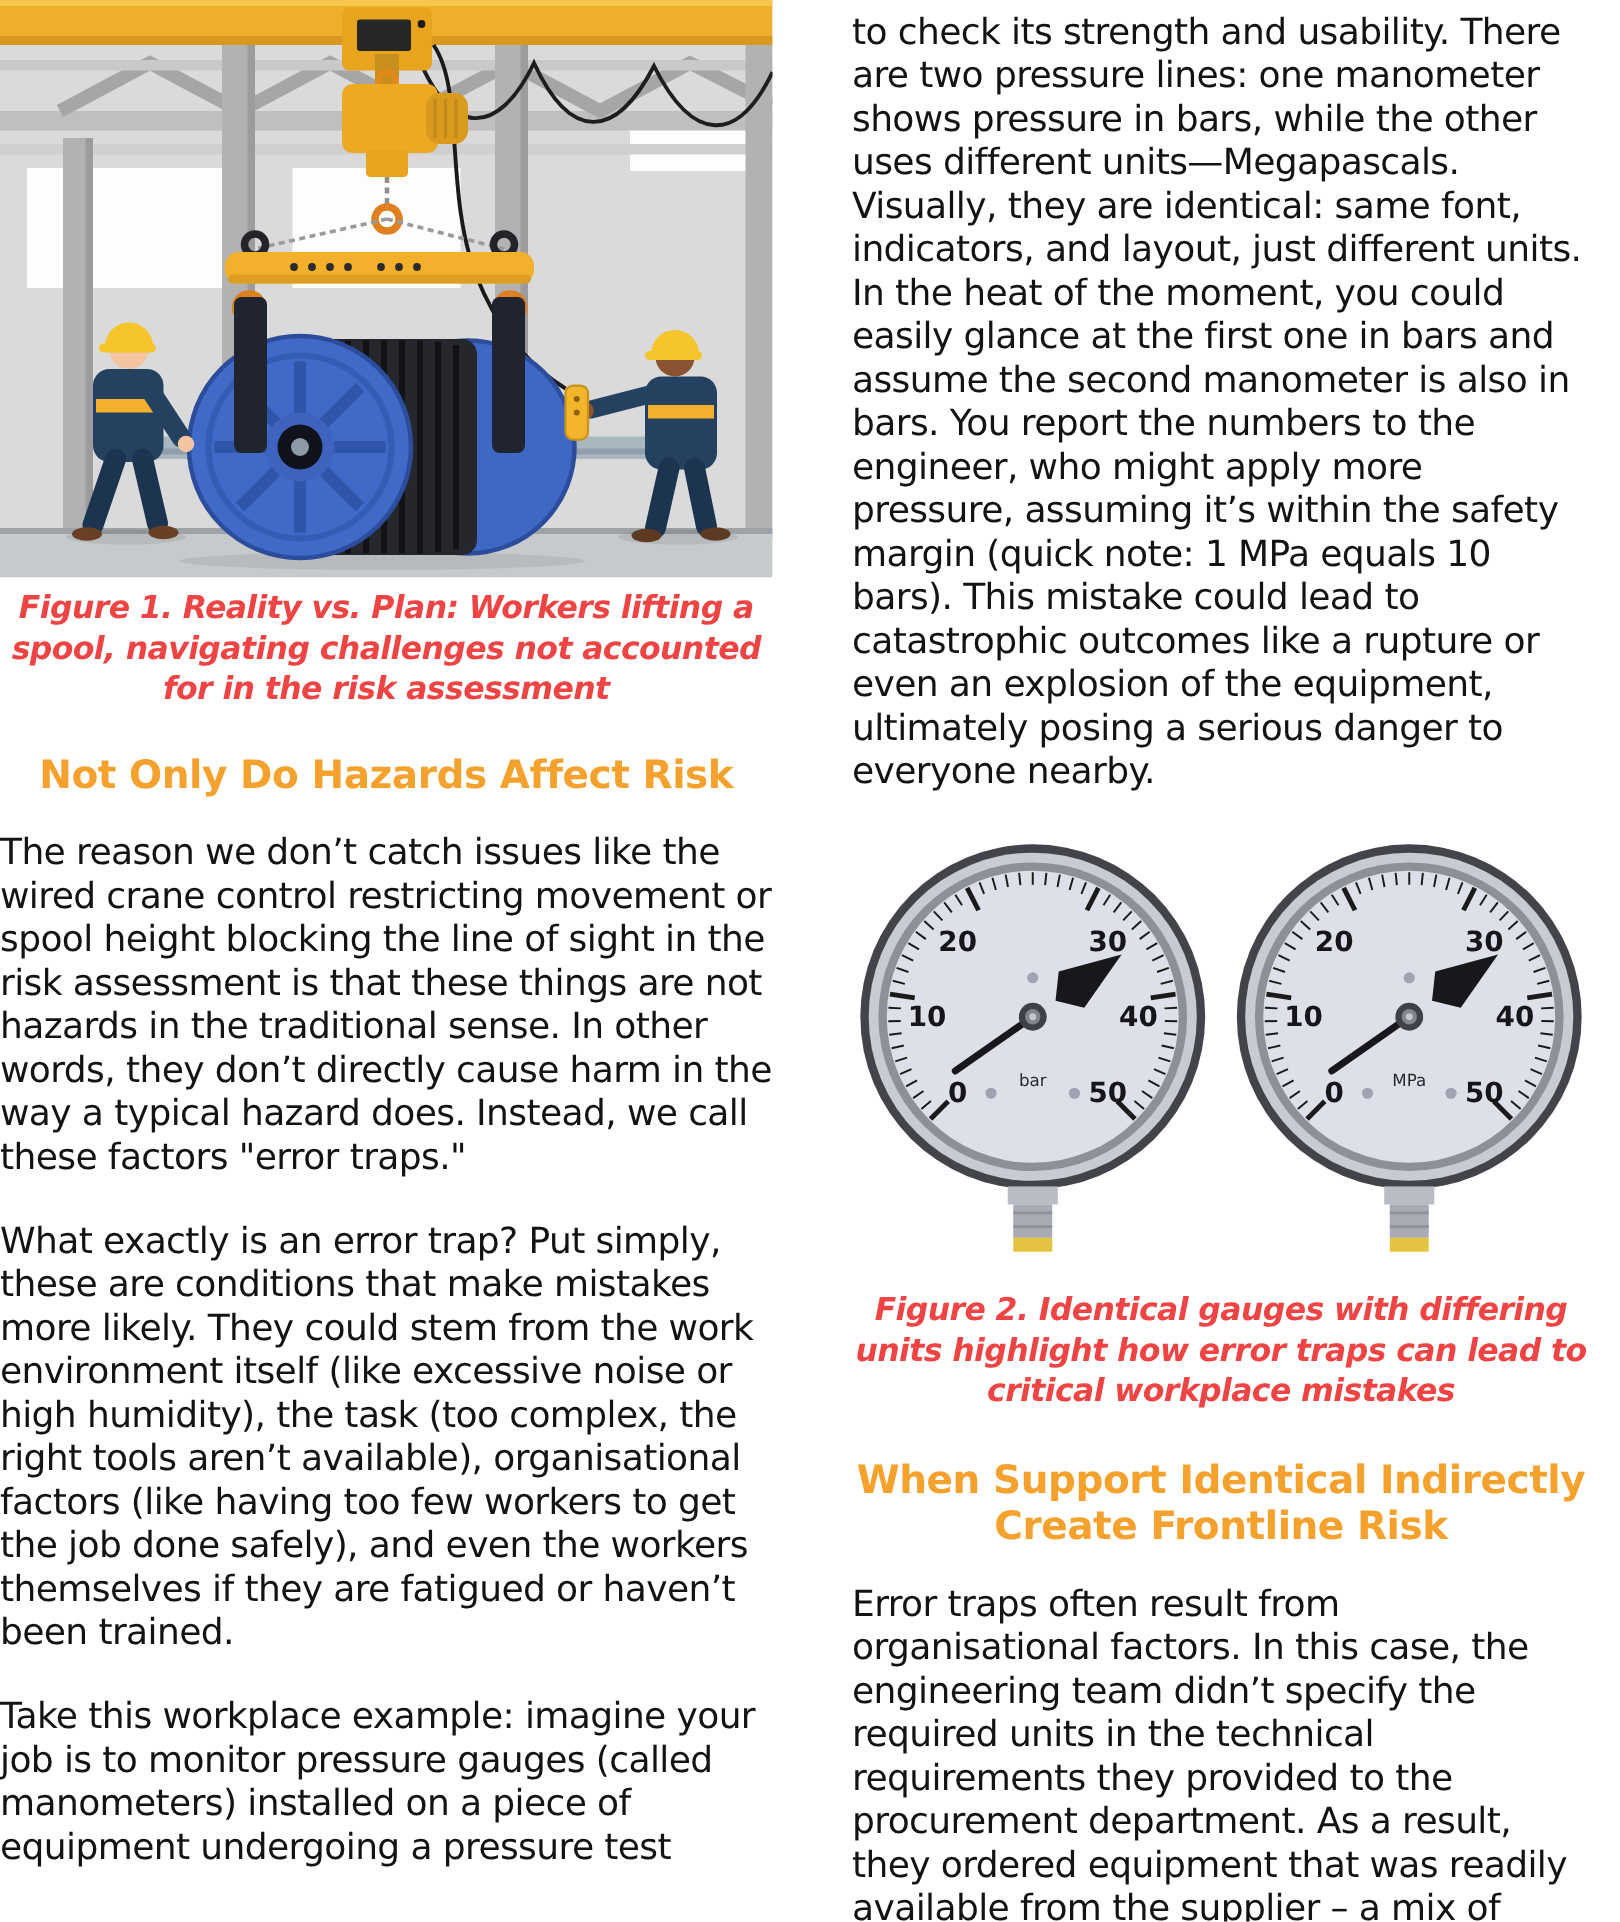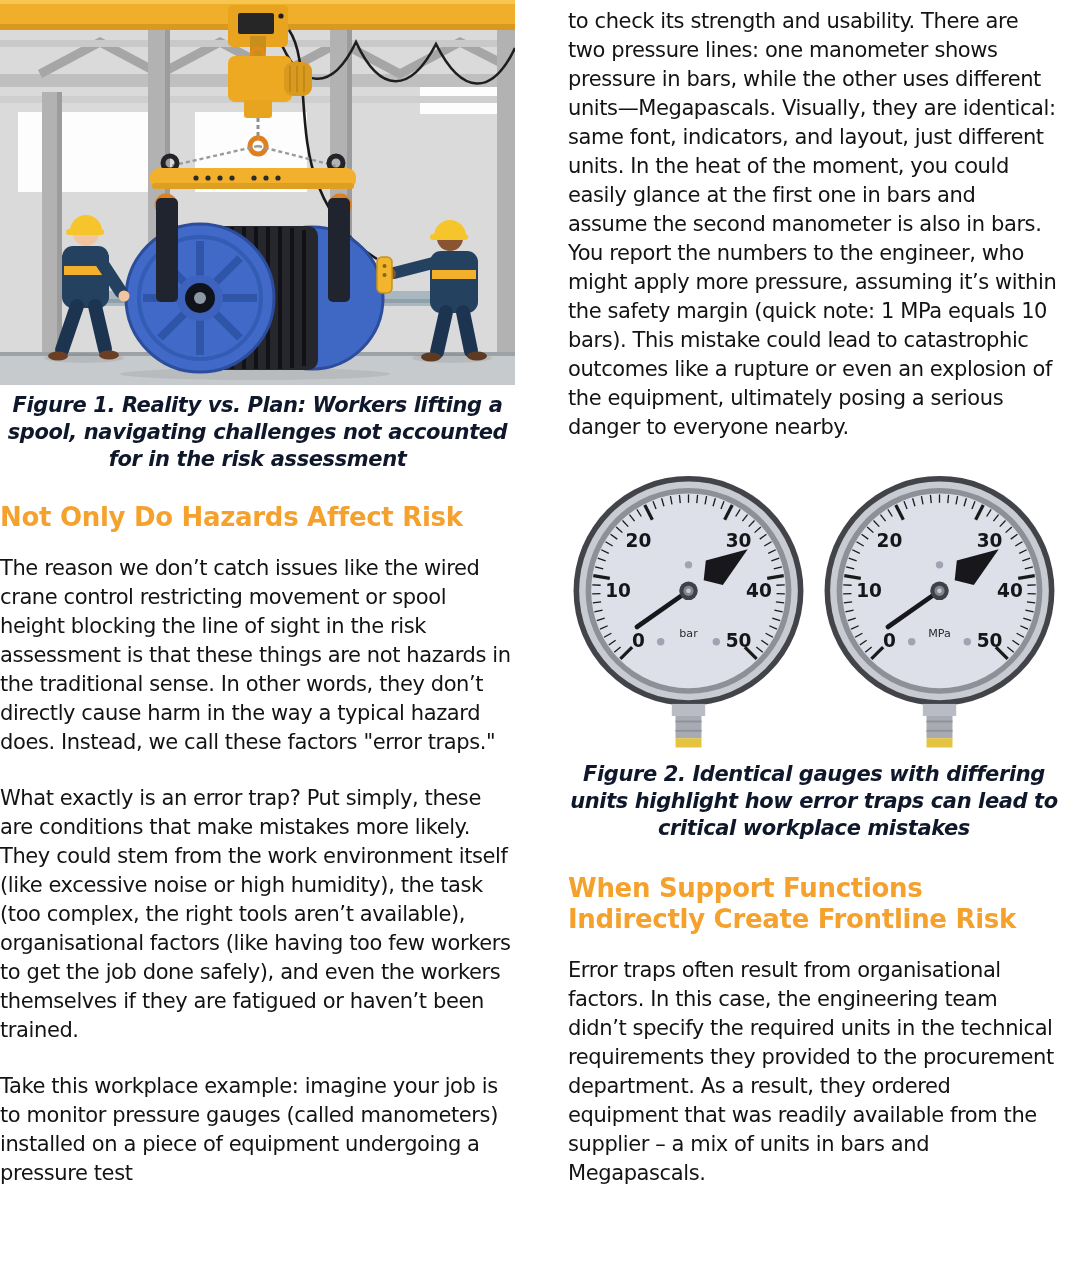--- a/index.html
+++ b/index.html
@@ -5,30 +5,30 @@
   html,body{margin:0;padding:0;}
   body{
     width:1080px;height:1281px;overflow:hidden;background:#ffffff;
     font-family:"DejaVu Sans","Liberation Sans",sans-serif;color:#131313;
   }
   .page{display:grid;grid-template-columns:540px 540px;}
   .col{box-sizing:border-box;}
   .col-left{padding:0 25px 0 0;}
   .col-right{padding:7px 20px 0 28px;}
   p.body-text{
-    font-size:21px;line-height:29px;font-weight:500;letter-spacing:-0.4px;
+    font-size:24px;line-height:29px;font-weight:500;letter-spacing:-0.4px;
     margin:0 0 27px 0;
   }
   h2.section-heading{
     font-size:26px;line-height:31px;font-weight:bold;letter-spacing:-0.3px;
-    color:#F5A12D;margin:0 0 21px 0;
+    color:#F5A12D;margin:0 0 21px 0;text-align:center;
   }
   .figure-caption{
     font-size:21px;line-height:27px;font-weight:bold;font-style:italic;
-    text-align:center;color:#0f172a;margin:7px 2px 29px 2px;letter-spacing:-0.4px;
+    text-align:center;color:#ef4444;margin:7px 2px 29px 2px;letter-spacing:-0.4px;
   }
   .figure1-wrap{margin:0 0 0 0;}
   .figure1-wrap svg{display:block;}
   .figure2-wrap{display:flex;justify-content:center;gap:10px;margin:12px 0 0 0;}
   .figure2-wrap svg{display:block;}
   .gauge-label{font-family:"DejaVu Sans",sans-serif;font-weight:bold;}
 </style>
 </head>
 <body>
 
@@ -365,18 +365,18 @@
         <g>
           <rect x="112" y="252" width="36" height="13" fill="#B9BCC4"></rect>
           <rect x="116" y="265" width="28" height="24" fill="#A8ABB3"></rect>
           <line x1="116" y1="271" x2="144" y2="271" stroke="#8F9299" stroke-width="2"></line>
           <line x1="116" y1="281" x2="144" y2="281" stroke="#8F9299" stroke-width="2"></line>
           <rect x="116" y="289" width="28" height="10" fill="#E3C33F"></rect>
         </g>
       </svg>
     </div>
 
-    <div class="figure-caption" style="margin-top:2px;margin-bottom:31px;text-align:center;">Figure 2. Identical gauges with differing units highlight how error traps can lead to critical workplace mistakes</div>
-
-    <h2 class="section-heading">When Support Functions Indirectly Create Frontline Risk</h2>
+    <div class="figure-caption" style="margin-top:14px;margin-bottom:31px;text-align:center;">Figure 2. Identical gauges with differing units highlight how error traps can lead to critical workplace mistakes</div>
+
+    <h2 class="section-heading">When Support Identical Indirectly Create Frontline Risk</h2>
     <p class="body-text">Error traps often result from organisational factors. In this case, the engineering team didn’t specify the required units in the technical requirements they provided to the procurement department. As a result, they ordered equipment that was readily available from the supplier – a mix of units in bars and Megapascals.</p>
   </div>
 </div>
 
 </body></html>

